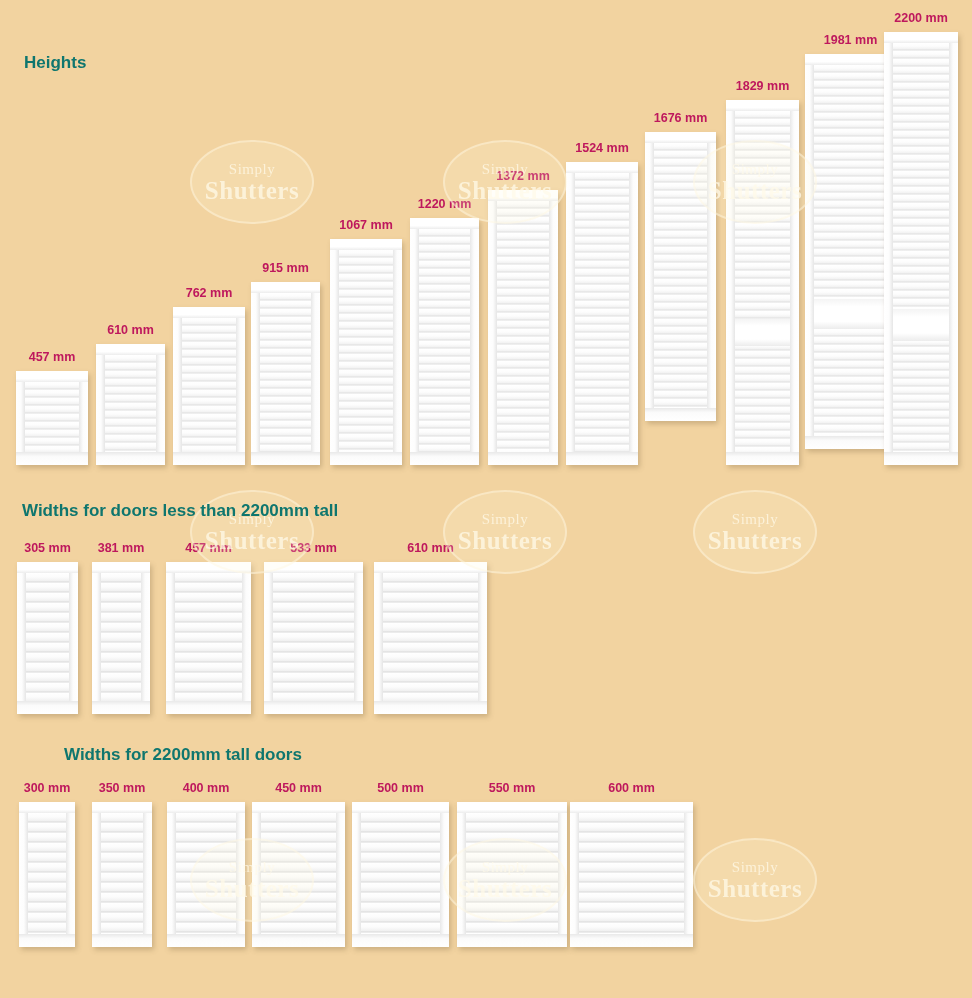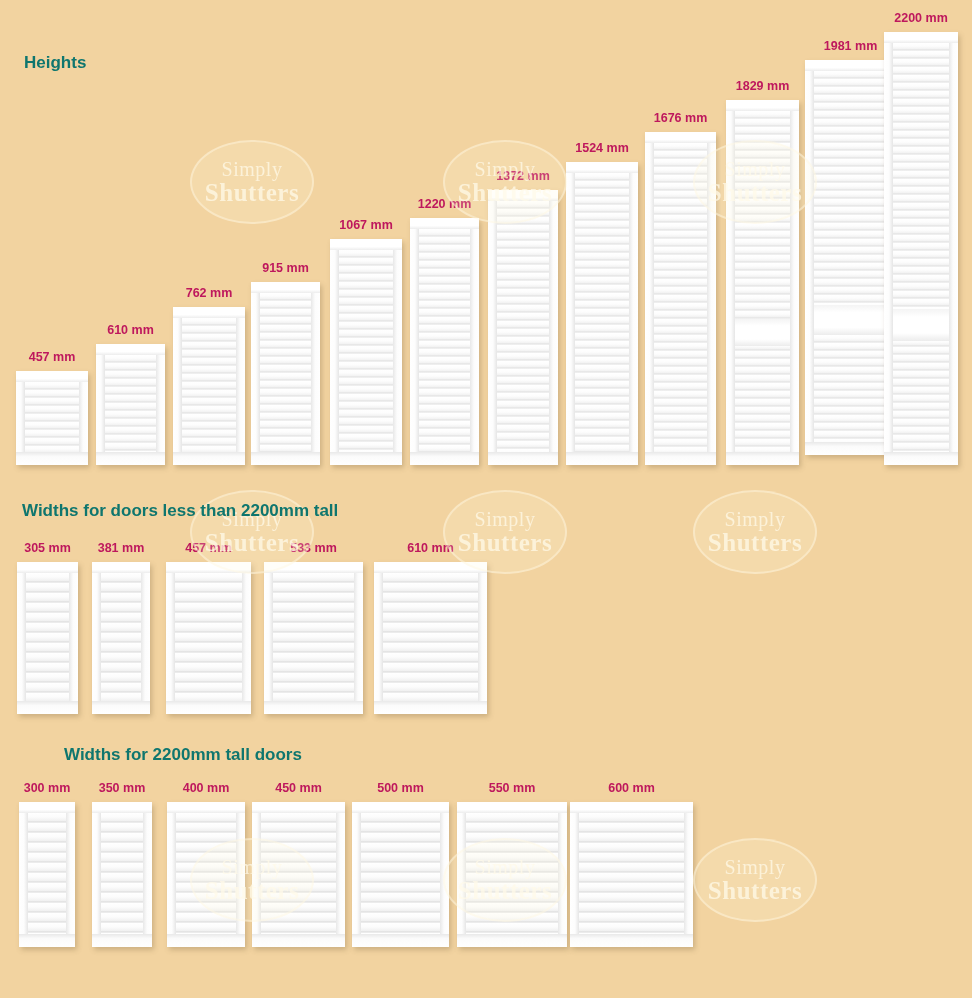--- a/index.html
+++ b/index.html
@@ -18,21 +18,21 @@
     width:120px;height:80px;
     border-radius:50%;
     border:2px solid rgba(255,248,226,.45);
     background:rgba(255,247,224,.18);
     display:flex;flex-direction:column;
     align-items:center;justify-content:center;
     color:rgba(255,250,232,.75);
     font-family:"Liberation Serif", serif;
     line-height:1;
   }
-  .wm .w1{font-size:20px;letter-spacing:.5px;}
+  .wm .w1{font-size:15px;letter-spacing:.5px;}
   .wm .w2{font-size:25px;font-weight:700;letter-spacing:.5px;margin-top:1px;}
 
   
   .sec-title{
     position:absolute;
     color:#0f766e;
     font-size:17px;
     font-weight:700;
     z-index:4;
     white-space:nowrap;
@@ -213,38 +213,38 @@
       </div>
     </div>
     <div class="panel-wrap" style="left: 566px; top: 162px; width: 72px; height: 303px; text-align: center;">
       <div class="plabel">1524 mm</div>
       <div class="shutter">
         <div class="rail-top"></div>
         <div class="louvers"></div>
         <div class="rail-bot"></div>
       </div>
     </div>
-    <div class="panel-wrap" style="left: 645px; top: 132px; width: 71px; height: 333px;">
+    <div class="panel-wrap" style="left: 645px; top: 132px; width: 71px; height: 289px;">
       <div class="plabel">1676 mm</div>
       <div class="shutter">
         <div class="rail-top"></div>
         <div class="louvers"></div>
         <div class="rail-bot"></div>
       </div>
     </div>
     <div class="panel-wrap" style="left: 726px; top: 100px; width: 73px; height: 365px;">
       <div class="plabel">1829 mm</div>
       <div class="shutter">
         <div class="rail-top"></div>
         <div class="louvers"></div>
         <div class="rail-bot"></div>
         <div class="midrail" style="top: 219px; height: 27px;"></div>
       </div>
     </div>
-    <div class="panel-wrap" style="left: 805px; top: 60px; width: 91px; height: 395px;">
+    <div class="panel-wrap" style="left: 805px; top: 54px; width: 91px; height: 395px;">
       <div class="plabel">1981 mm</div>
       <div class="shutter">
         <div class="rail-top"></div>
         <div class="louvers"></div>
         <div class="rail-bot"></div>
         <div class="midrail" style="top: 244.9px; height: 30px;"></div>
       </div>
     </div>
     <div class="panel-wrap" style="left: 884px; top: 32px; width: 74px; height: 433px;">
       <div class="plabel">2200 mm</div>

